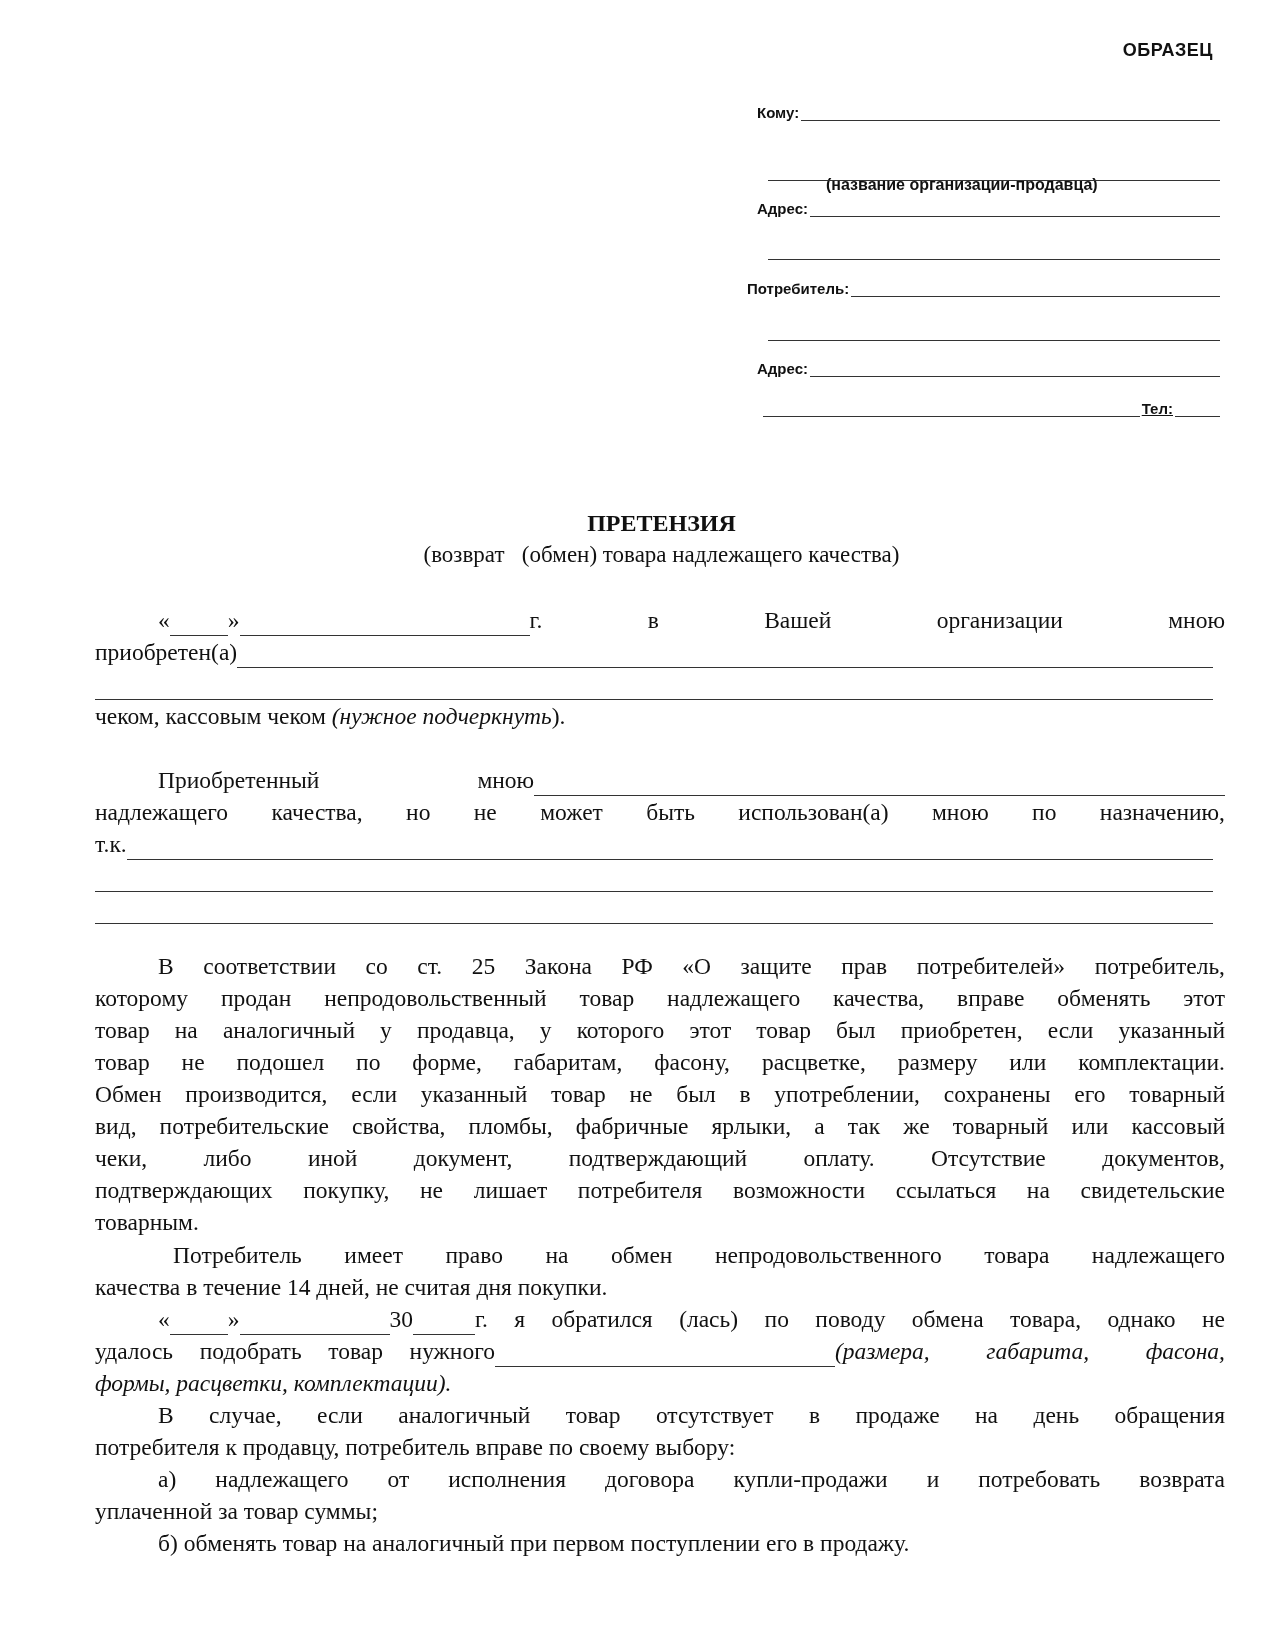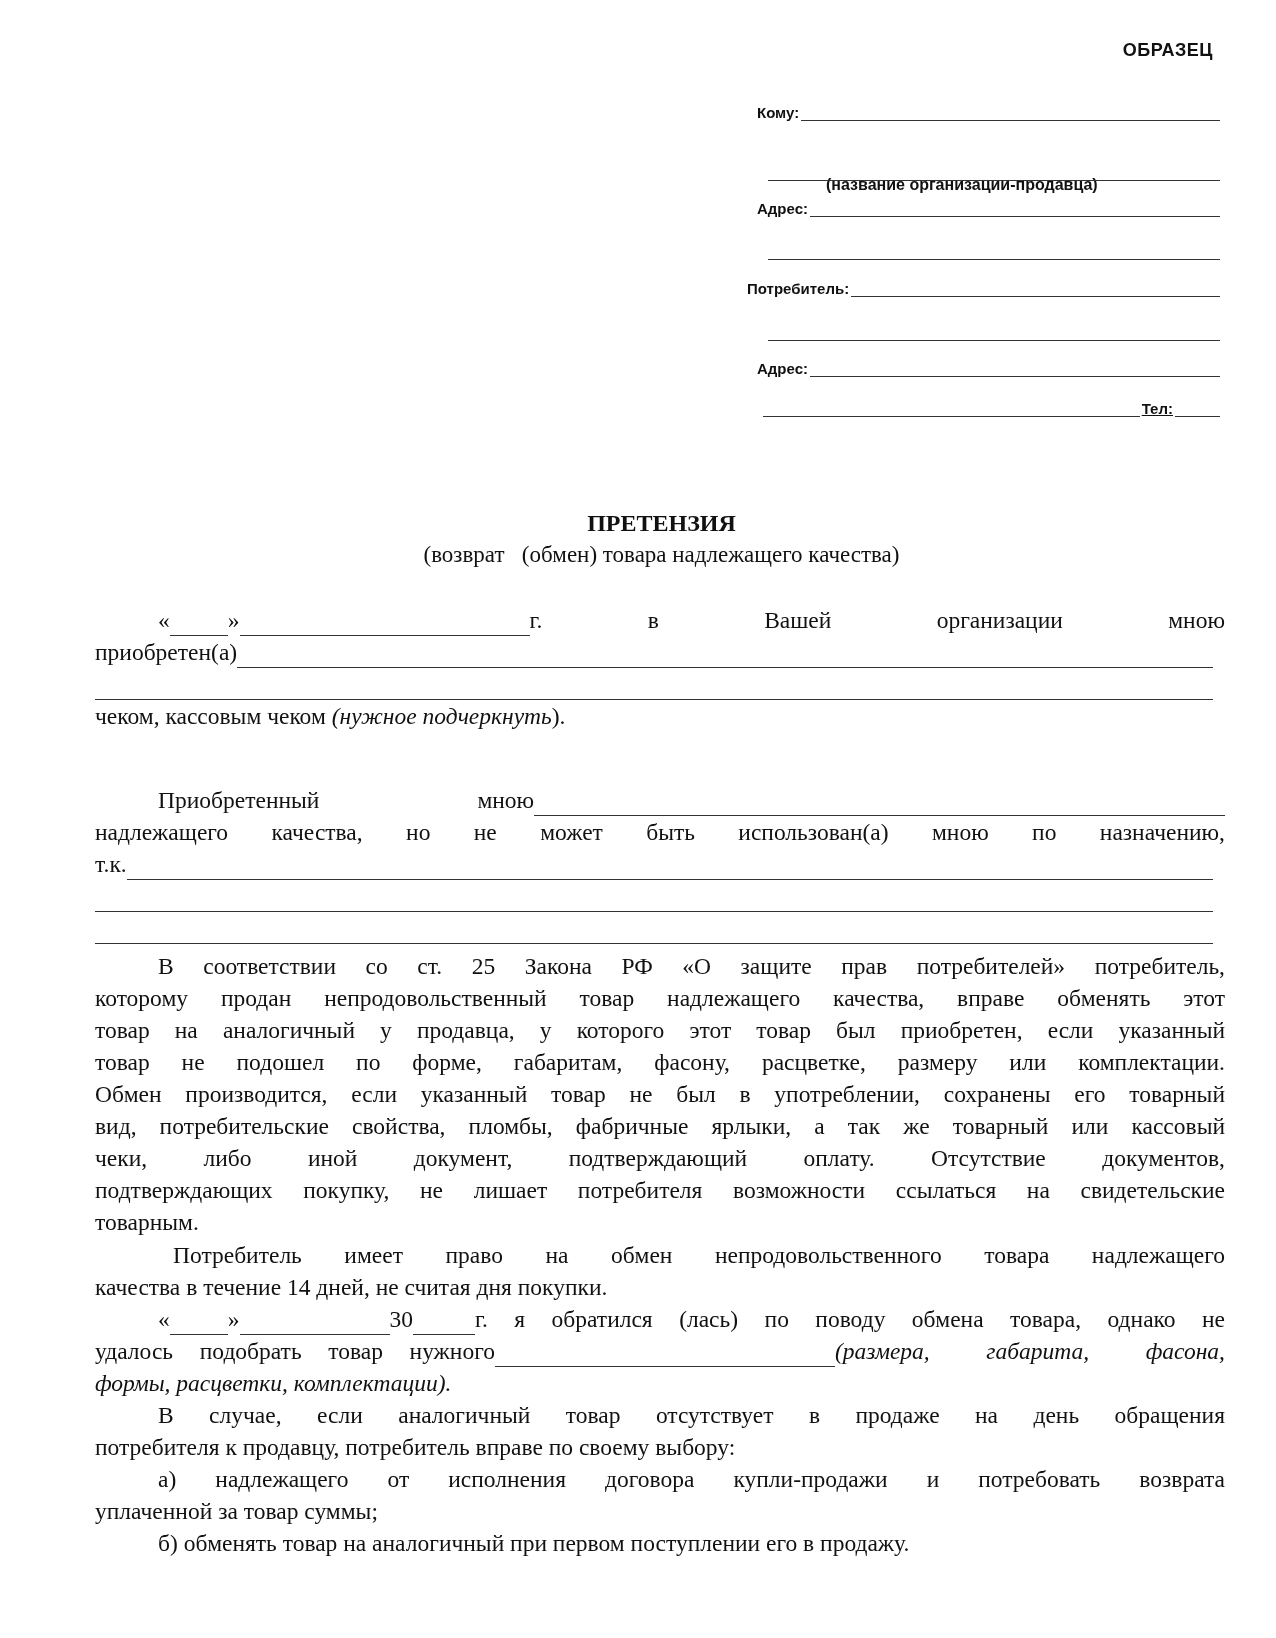--- a/index.html
+++ b/index.html
@@ -87,21 +87,21 @@
 </div>
 
 <div class="body serif" style="top:700px;">
   <div class="row">
     <span style="white-space:pre;">чеком, кассовым чеком </span>
       <i>(нужное подчеркнуть</i>
       <span>).</span>
   </div>
 </div>
 
-<div class="body serif" style="top:784px;">
+<div class="body serif" style="top:764px;">
   <div class="row ind">
     <span>Приобретенный</span>
     <span style="margin-left:158px;">мною</span>
       <span class="u grow"></span>
   </div>
   <div class="row">
       <span class="j" style="width:1130px;">надлежащего качества,  но не может быть использован(а) мною по назначению,</span>
     </div>
   <div class="row" style="width:1118px;">
     <span>т.к.</span>

